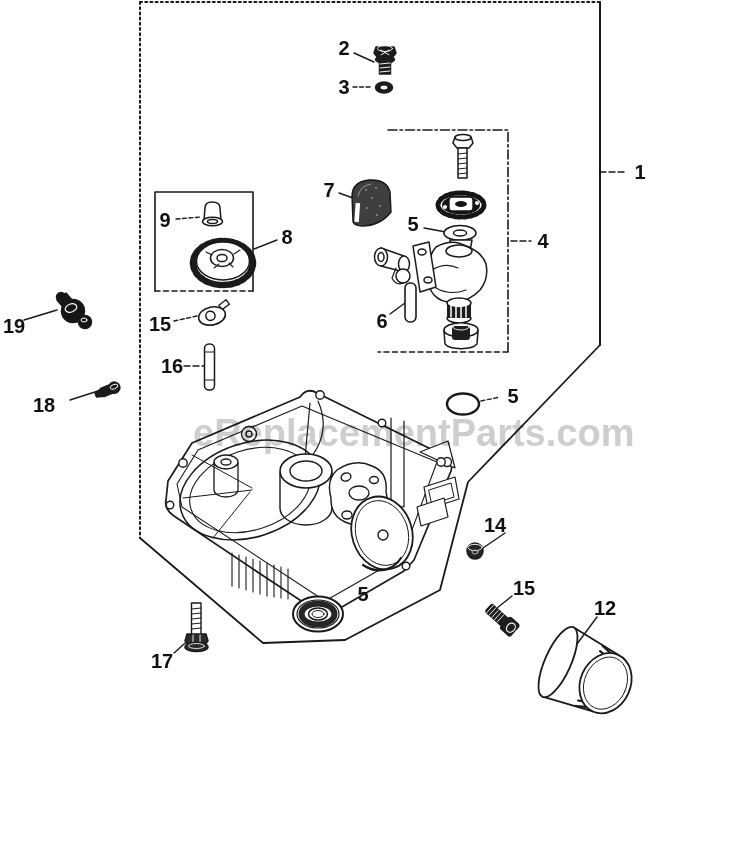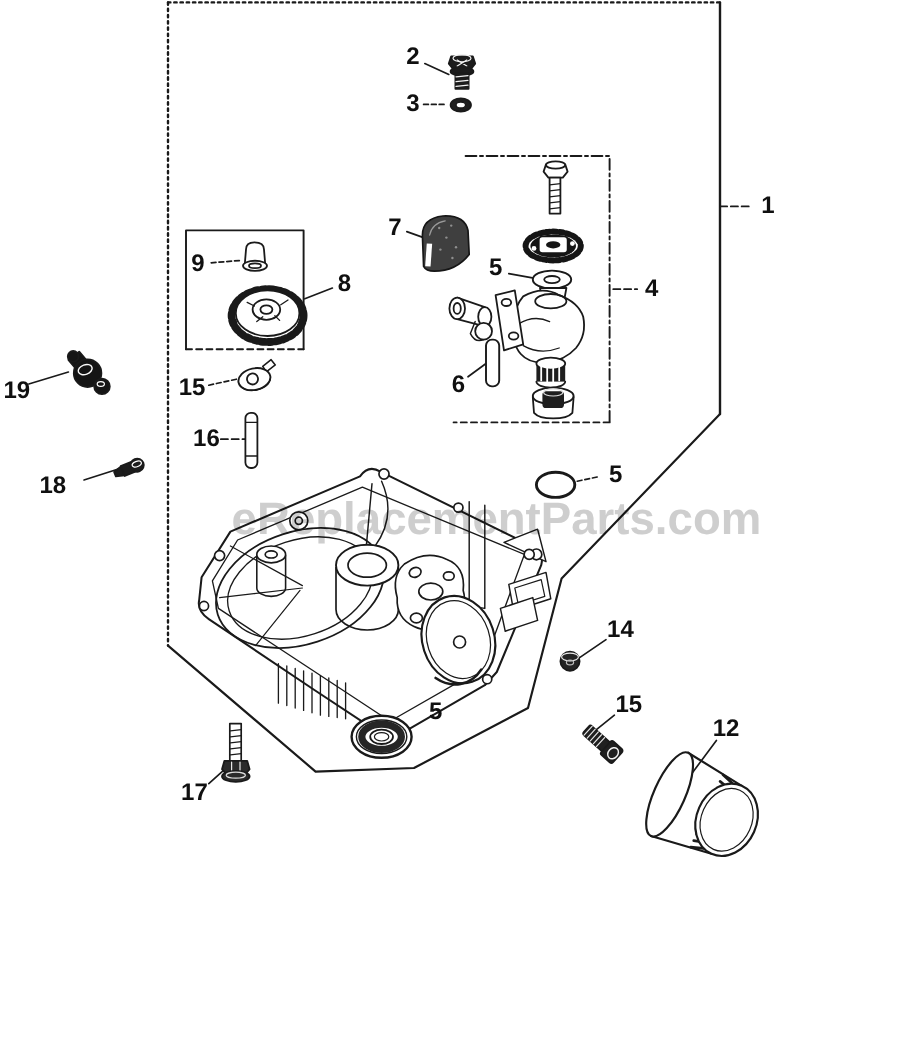--- a/index.html
+++ b/index.html
@@ -283,20 +283,20 @@
   <div class="callout" style="left:543px;top:241px">4</div>
   <div class="callout" style="left:413px;top:224px">5</div>
   <div class="callout" style="left:382px;top:321px">6</div>
   <div class="callout" style="left:329px;top:190px">7</div>
   <div class="callout" style="left:287px;top:237px">8</div>
   <div class="callout" style="left:165px;top:220px">9</div>
   <div class="callout" style="left:160px;top:324px">15</div>
   <div class="callout" style="left:172px;top:366px">16</div>
   <div class="callout" style="left:513px;top:396px">5</div>
   <div class="callout" style="left:363px;top:594px">5</div>
-  <div class="callout" style="left:517px;top:525px">14</div>
+  <div class="callout" style="left:495px;top:525px">14</div>
   <div class="callout" style="left:524px;top:588px">15</div>
   <div class="callout" style="left:605px;top:608px">12</div>
   <div class="callout" style="left:162px;top:661px">17</div>
   <div class="callout" style="left:44px;top:405px">18</div>
   <div class="callout" style="left:14px;top:326px">19</div>
 
 </div>
 
 </body></html>

